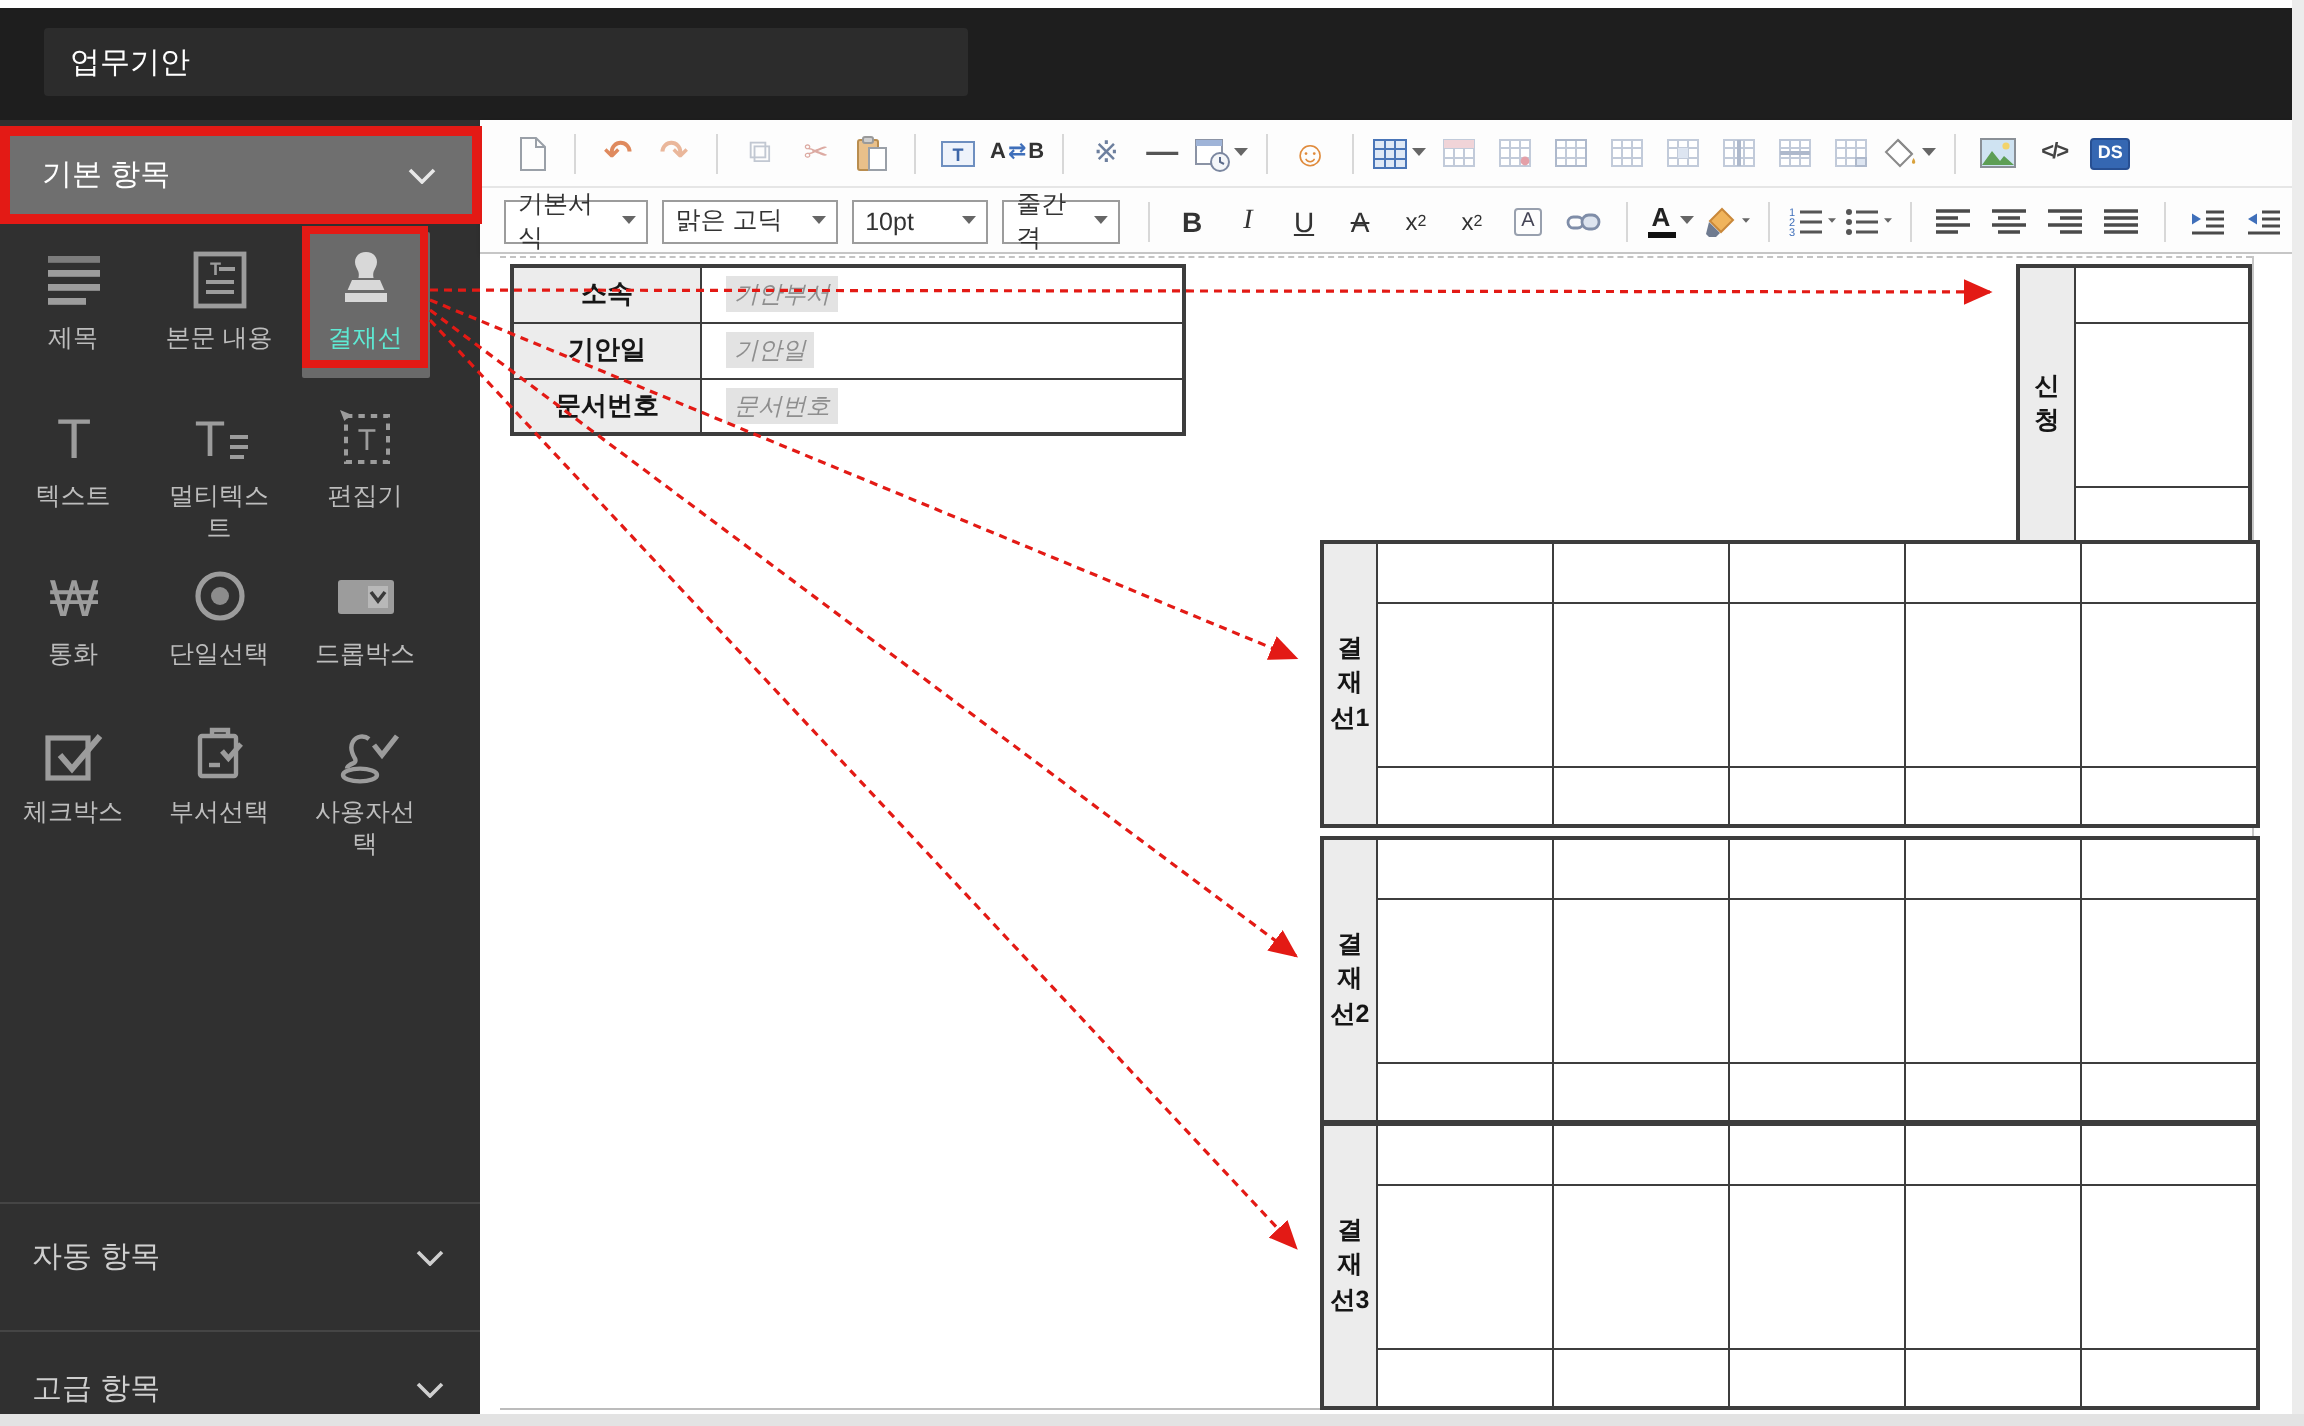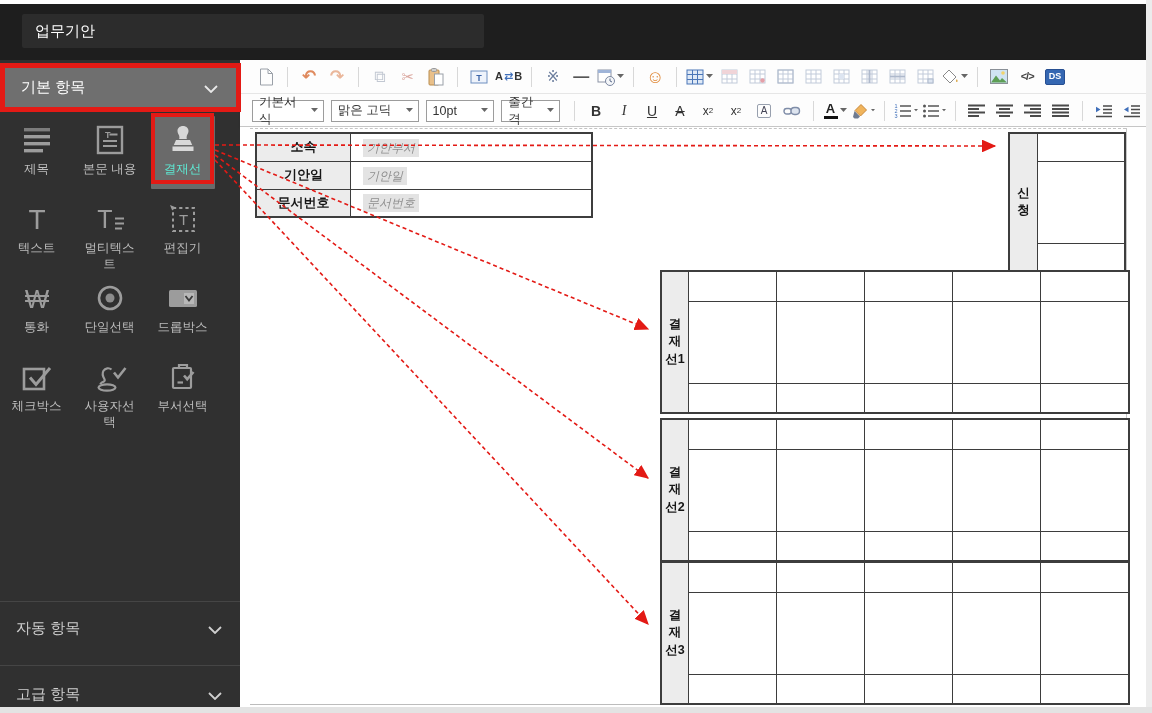--- a/index.html
+++ b/index.html
@@ -172,38 +172,38 @@
           <div class="sb-ic">
             <svg width="36" height="32" viewBox="0 0 36 32">
               <rect x="5" y="8" width="20" height="20" fill="none" stroke="#9c9c9c" stroke-width="2.6"></rect>
               <path d="M11 16.5l6 7L31 7" fill="none" stroke="#9c9c9c" stroke-width="3"></path>
             </svg>
           </div>
           <div class="sb-lb">체크박스</div>
         </div>
         <div class="sb-item">
           <div class="sb-ic">
-            <svg width="36" height="34" viewBox="0 0 36 34">
-              <path d="M19.5 9.5c-2.4-2-6.3-1.6-8 1.3-1.5 2.5-.8 5.5 1 8.5.5 1 .2 1.9-1 2.4-1.5.6-3 1.4-3 2.6" fill="none" stroke="#9c9c9c" stroke-width="2.2"></path>
-              <ellipse cx="15" cy="27.5" rx="8.5" ry="3.2" fill="none" stroke="#9c9c9c" stroke-width="2.2"></ellipse>
-              <path d="M22 12.5l4 5 7.5-9.5" fill="none" stroke="#9c9c9c" stroke-width="2.6"></path>
-            </svg>
-          </div>
-          <div class="sb-lb">사용자선<br>택</div>
-        </div>
-        <div class="sb-item">
-          <div class="sb-ic">
             <svg width="34" height="34" viewBox="0 0 34 34">
               <rect x="7" y="8" width="18" height="20" rx="1" fill="none" stroke="#9c9c9c" stroke-width="2.2"></rect>
               <path d="M13 8V5h8v3" stroke="#9c9c9c" stroke-width="2.2" fill="none"></path>
               <path d="M11.5 22.5h5.5" stroke="#9c9c9c" stroke-width="2.2"></path>
               <path d="M18 15.5l3.2 3.7 6.3-7.2" fill="none" stroke="#9c9c9c" stroke-width="2.6"></path>
             </svg>
           </div>
           <div class="sb-lb">부서선택</div>
+        </div>
+        <div class="sb-item">
+          <div class="sb-ic">
+            <svg width="36" height="34" viewBox="0 0 36 34">
+              <path d="M19.5 9.5c-2.4-2-6.3-1.6-8 1.3-1.5 2.5-.8 5.5 1 8.5.5 1 .2 1.9-1 2.4-1.5.6-3 1.4-3 2.6" fill="none" stroke="#9c9c9c" stroke-width="2.2"></path>
+              <ellipse cx="15" cy="27.5" rx="8.5" ry="3.2" fill="none" stroke="#9c9c9c" stroke-width="2.2"></ellipse>
+              <path d="M22 12.5l4 5 7.5-9.5" fill="none" stroke="#9c9c9c" stroke-width="2.6"></path>
+            </svg>
+          </div>
+          <div class="sb-lb">사용자선<br>택</div>
         </div>
       </div>
     <div class="sec-row" id="sec-auto">
       <span>자동 항목</span>
       <span>
         <svg width="14" height="8" viewBox="0 0 14 8">
             <path d="M1 1l6 6 6-6" fill="none" stroke="#cfcfcf" stroke-width="1.8"></path>
           </svg>
       </span>
     </div>

